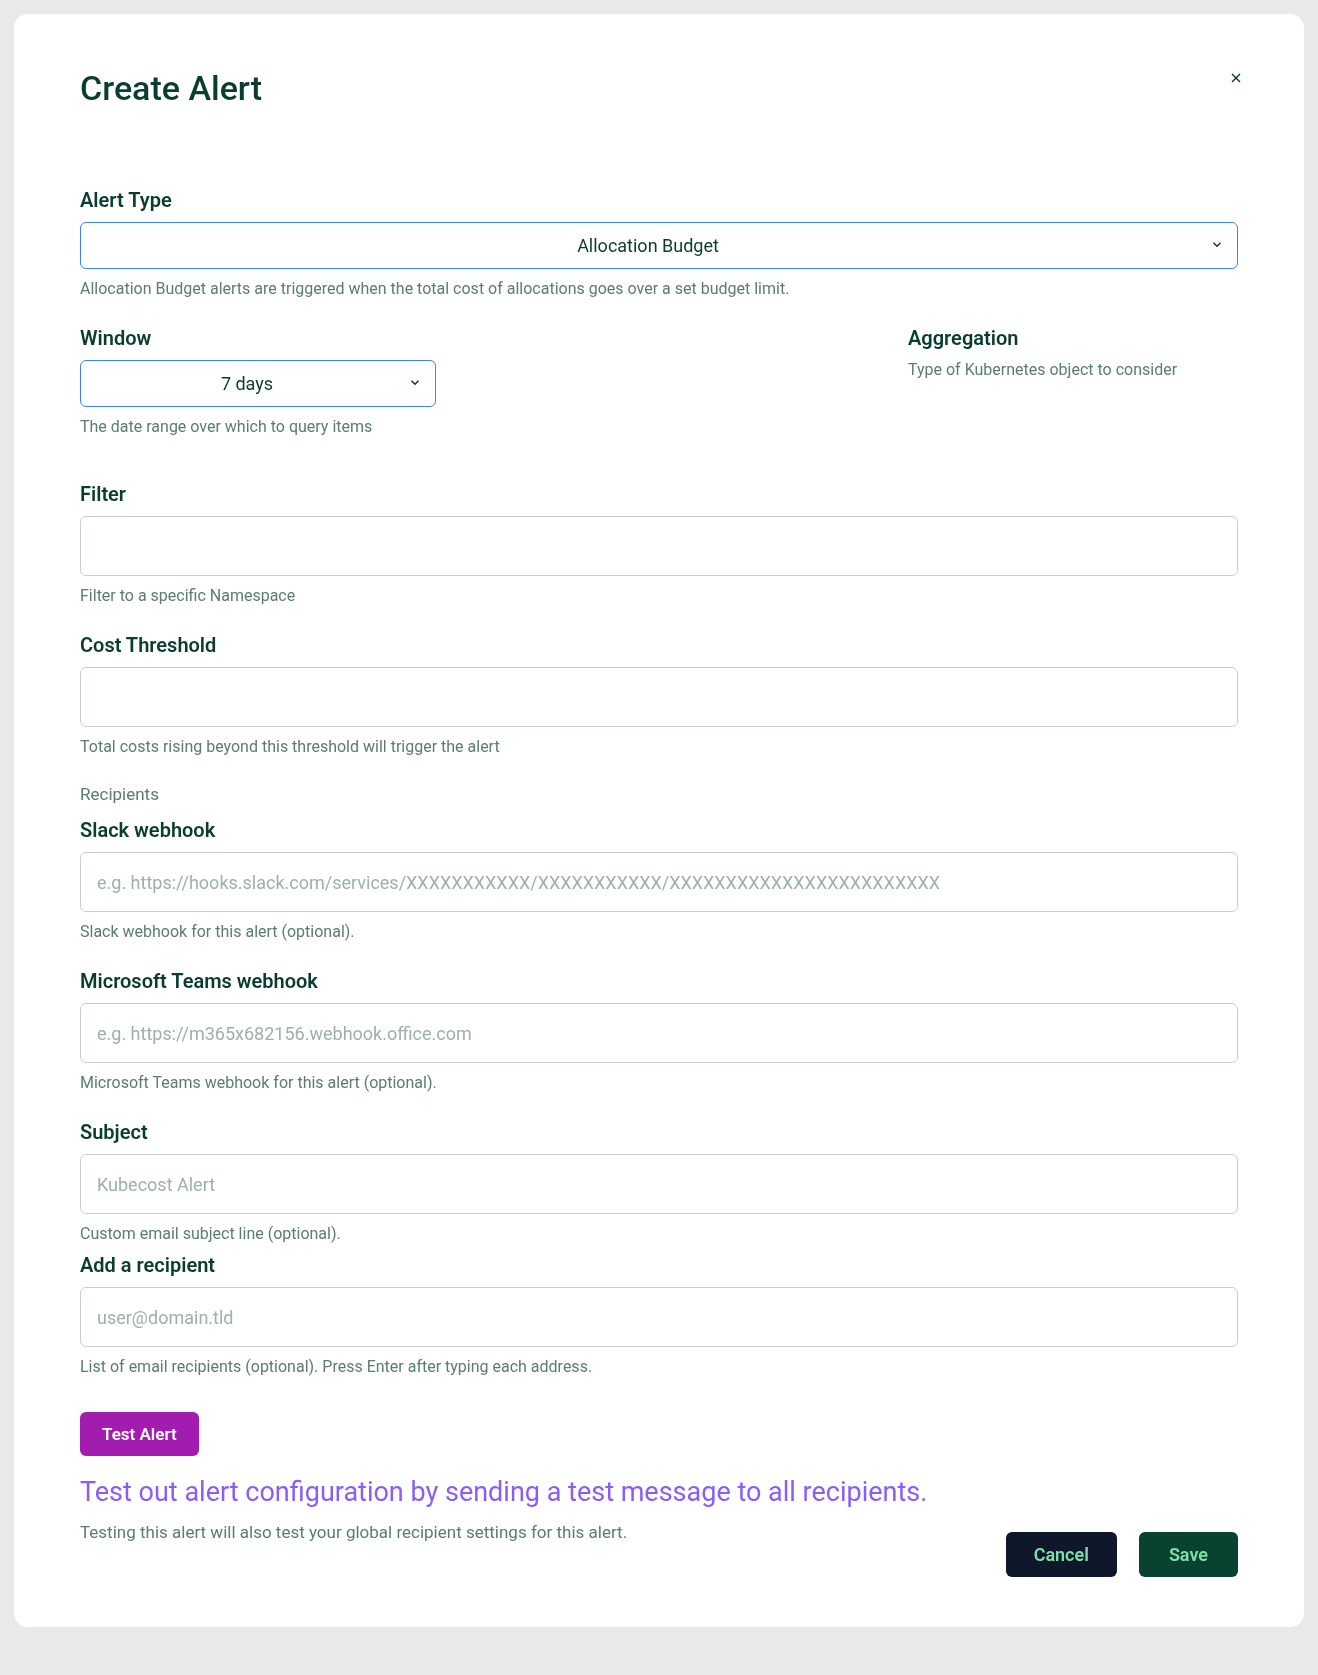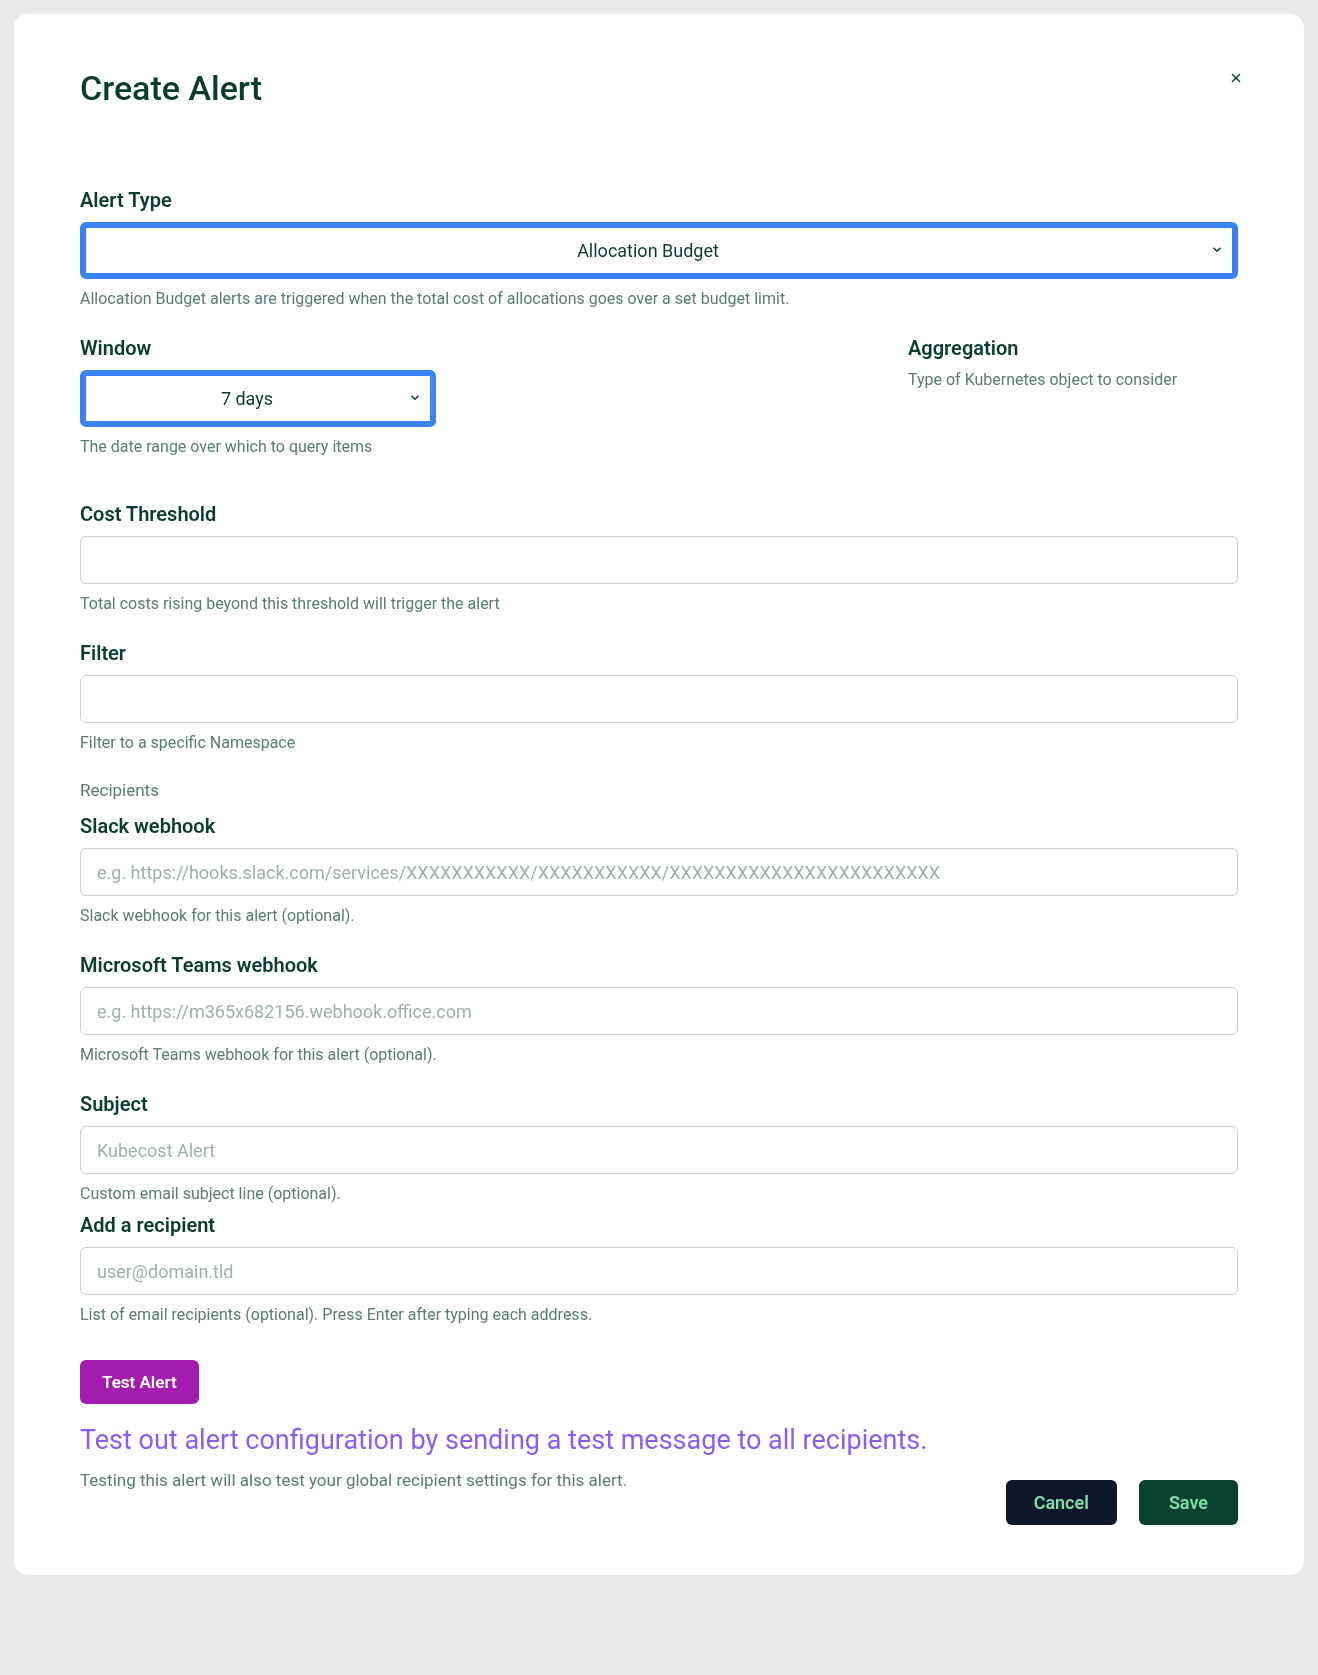--- a/index.html
+++ b/index.html
@@ -54,21 +54,21 @@
   }
   .field-group {
     margin-bottom: 28px;
   }
   .select-wrap {
     position: relative;
   }
   .select {
     width: 100%;
     padding: 12px 38px 12px 16px;
-    border: 6px solid #3b82f6;
+    border: 1px solid #3b82f6;
     border-radius: 6px;
     background: #ffffff;
     font-size: 18px;
     color: #0a3d2e;
     appearance: none;
     cursor: pointer;
     font-family: inherit;
   }
   .chevron {
     position: absolute;
@@ -100,21 +100,21 @@
     flex: 0 0 330px;
   }
   .text-input {
     width: 100%;
     padding: 12px 16px;
     border: 1px solid #c8d0cc;
     border-radius: 6px;
     font-size: 18px;
     color: #0f172a;
     font-family: inherit;
-    height: 48px;
+    height: 60px;
   }
   .text-input::placeholder {
     color: #9fb0a8;
   }
   .recipients-label {
     font-size: 17px;
     color: #5a7d70;
     margin-bottom: 14px;
   }
   .test-btn {
@@ -221,29 +221,29 @@
       <div class="help-text">The date range over which to query items</div>
     </div>
 
     <div class="col-right field-group">
       <div class="section-label">Aggregation</div>
       <div class="help-text">Type of Kubernetes object to consider</div>
     </div>
   </div>
 
   <div class="field-group">
+    <div class="section-label">Filter</div>
+    <input type="text" class="text-input" value="" style="">
+    <div class="help-text">Filter to a specific Namespace</div>
+  </div>
+
+  <div class="field-group">
     <div class="section-label">Cost Threshold</div>
     <input type="text" class="text-input" value="" style="">
     <div class="help-text">Total costs rising beyond this threshold will trigger the alert</div>
-  </div>
-
-  <div class="field-group">
-    <div class="section-label">Filter</div>
-    <input type="text" class="text-input" value="" style="">
-    <div class="help-text">Filter to a specific Namespace</div>
   </div>
 
   <div class="recipients-label">Recipients</div>
 
   <div class="field-group">
     <div class="section-label">Slack webhook</div>
     <input type="text" class="text-input" placeholder="e.g. https://hooks.slack.com/services/XXXXXXXXXXX/XXXXXXXXXXX/XXXXXXXXXXXXXXXXXXXXXXXX" style="">
     <div class="help-text">Slack webhook for this alert (optional).</div>
   </div>
 

